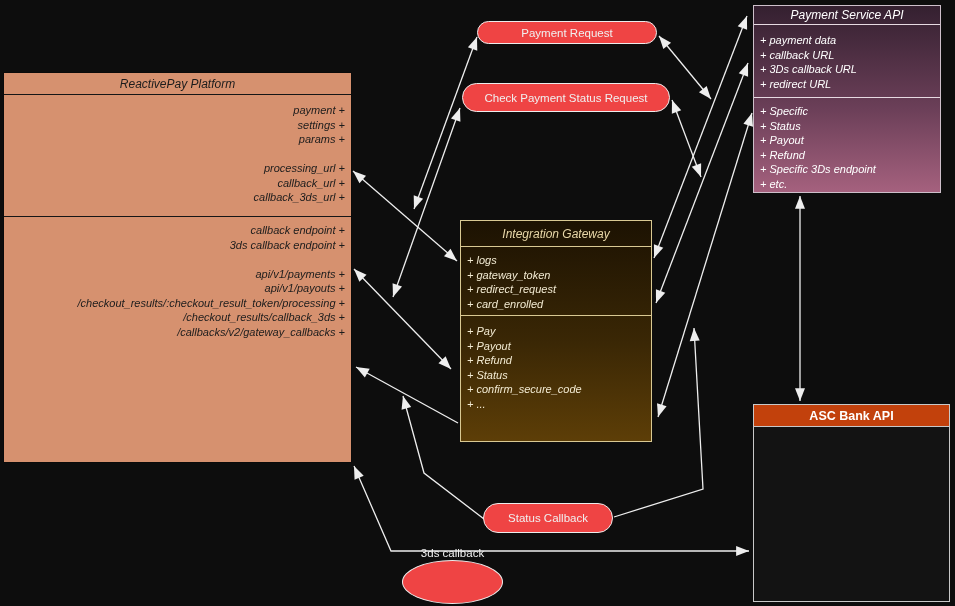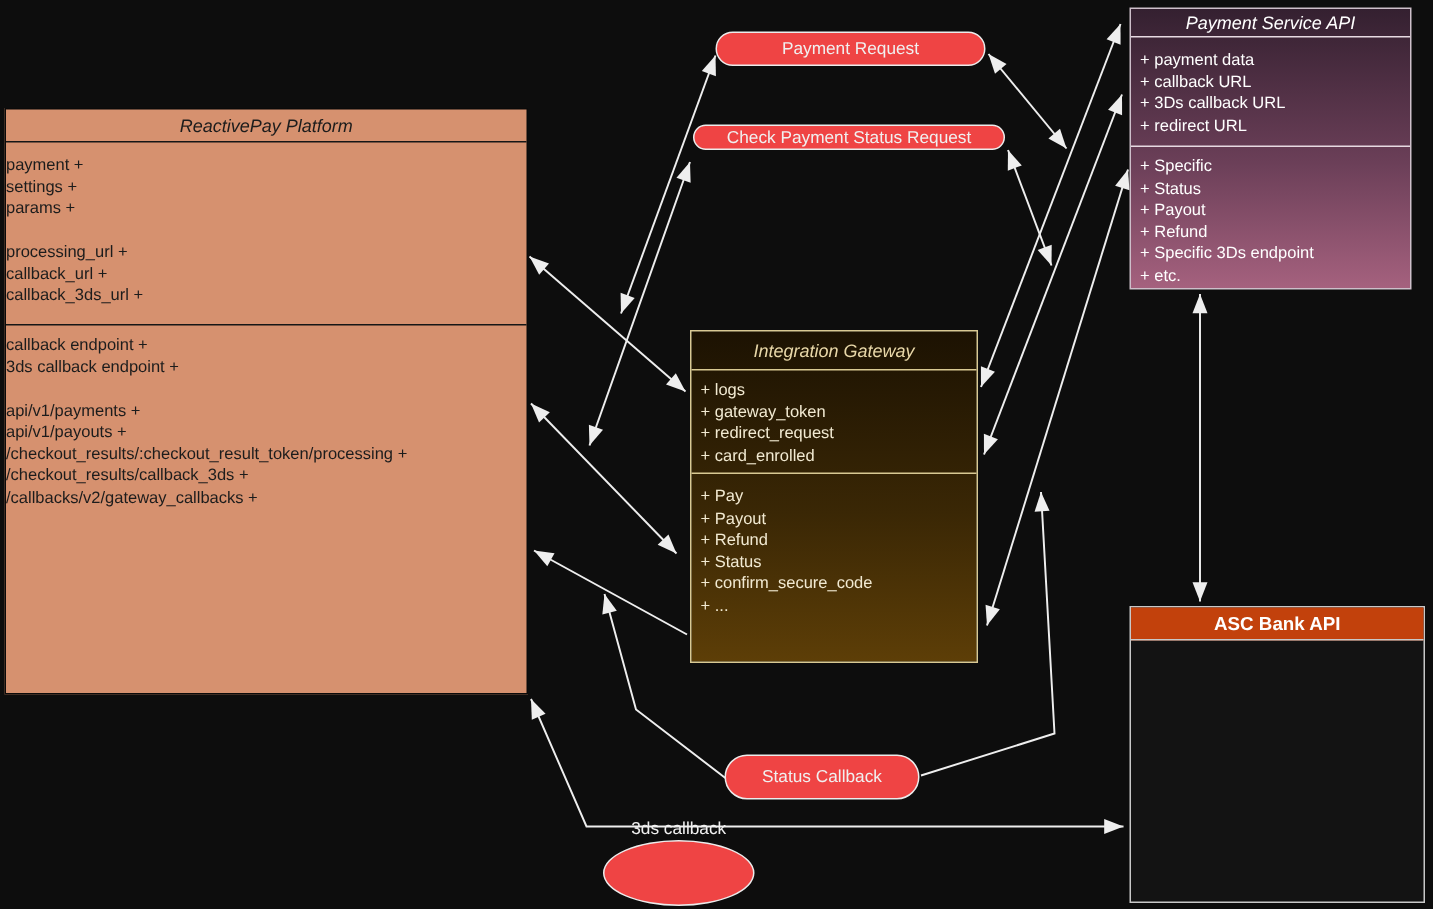--- a/index.html
+++ b/index.html
@@ -7,28 +7,28 @@
     position:relative;width:955px;height:606px;background:#0d0d0d;overflow:hidden;
     font-family:"Liberation Sans",sans-serif;
   }
   #arrows{position:absolute;left:0;top:0;z-index:1;}
   .arrow{stroke:#eeeeee;stroke-width:1.3;fill:none;}
 
   
   .class-box{position:absolute;z-index:2;box-sizing:border-box;}
   .cb-header{box-sizing:border-box;display:flex;align-items:center;justify-content:center;
              font-style:italic;font-size:12px;}
-  .row{height:14.5px;line-height:14.5px;font-size:11px;white-space:nowrap;overflow:hidden;}
+  .row{height:14.5px;line-height:14.5px;font-size:11px;white-space:nowrap;overflow:hidden;font-style:italic;}
 
   
   #reactivepay{left:3px;top:72px;width:349px;height:391px;background:#d6916f;border:1px solid #0a0a0a;color:#1c1c1c;}
   #reactivepay .cb-header{height:22px;border-bottom:1px solid #161616;color:#1c1c1c;}
   #reactivepay .sec1{height:122px;box-sizing:border-box;border-bottom:1px solid #161616;padding-top:8px;}
   #reactivepay .sec2{padding-top:6px;}
-  #reactivepay .row{padding-right:6px;}
+  #reactivepay .row{text-align:right;padding-right:6px;}
 
   
   #payment-service{left:753px;top:5px;width:188px;height:188px;
     background:linear-gradient(180deg,#342030 0%,#6b3f58 55%,#a5617e 100%);
     border:1px solid #cdbfca;color:#ffffff;}
   #payment-service .cb-header{height:19px;border-bottom:1px solid #e7dae2;color:#ffffff;}
   #payment-service .sec1{height:73px;box-sizing:border-box;border-bottom:1px solid #e7dae2;padding-top:8px;}
   #payment-service .sec2{padding-top:6px;}
   #payment-service .row{text-align:left;padding-left:6px;}
 
@@ -43,21 +43,21 @@
 
   
   #asc-bank{left:753px;top:404px;width:197px;height:198px;background:#131313;border:1px solid #c8c8c8;}
   #asc-bank .cb-header{height:22px;background:#c2410c;border-bottom:1px solid #c8c8c8;
     font-style:normal;font-weight:bold;font-size:12.5px;color:#ffffff;}
 
   
   .edge-label{position:absolute;z-index:3;box-sizing:border-box;background:#ef4444;border:1px solid #ececec;
     color:#f0f0f0;font-size:11.5px;display:flex;align-items:center;justify-content:center;text-align:center;}
   #payment-request{left:477px;top:21px;width:180px;height:23px;border-radius:12px;}
-  #check-payment-status{left:462px;top:83px;width:208px;height:17px;border-radius:15px;text-align:center;}
+  #check-payment-status{left:462px;top:83px;width:208px;height:29px;border-radius:15px;text-align:center;}
   #status-callback{left:483px;top:503px;width:130px;height:30px;border-radius:15px;}
   #three-ds-callback{left:402px;top:560px;width:101px;height:44px;border-radius:50%;flex-direction:column;line-height:14px;gap:44px;}
 </style>
 </head>
 <body>
 
 <div id="canvas">
 
   <svg id="arrows" width="955" height="606" viewBox="0 0 955 606">
     <defs>

